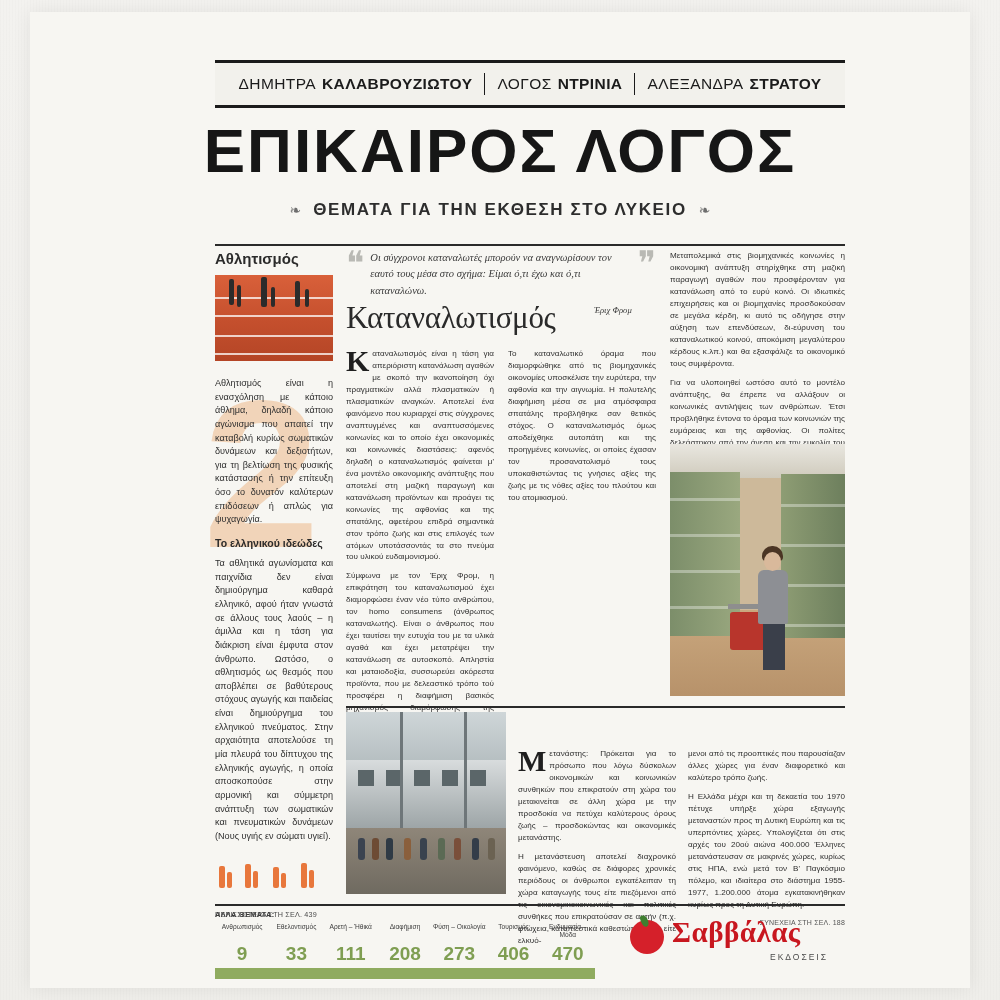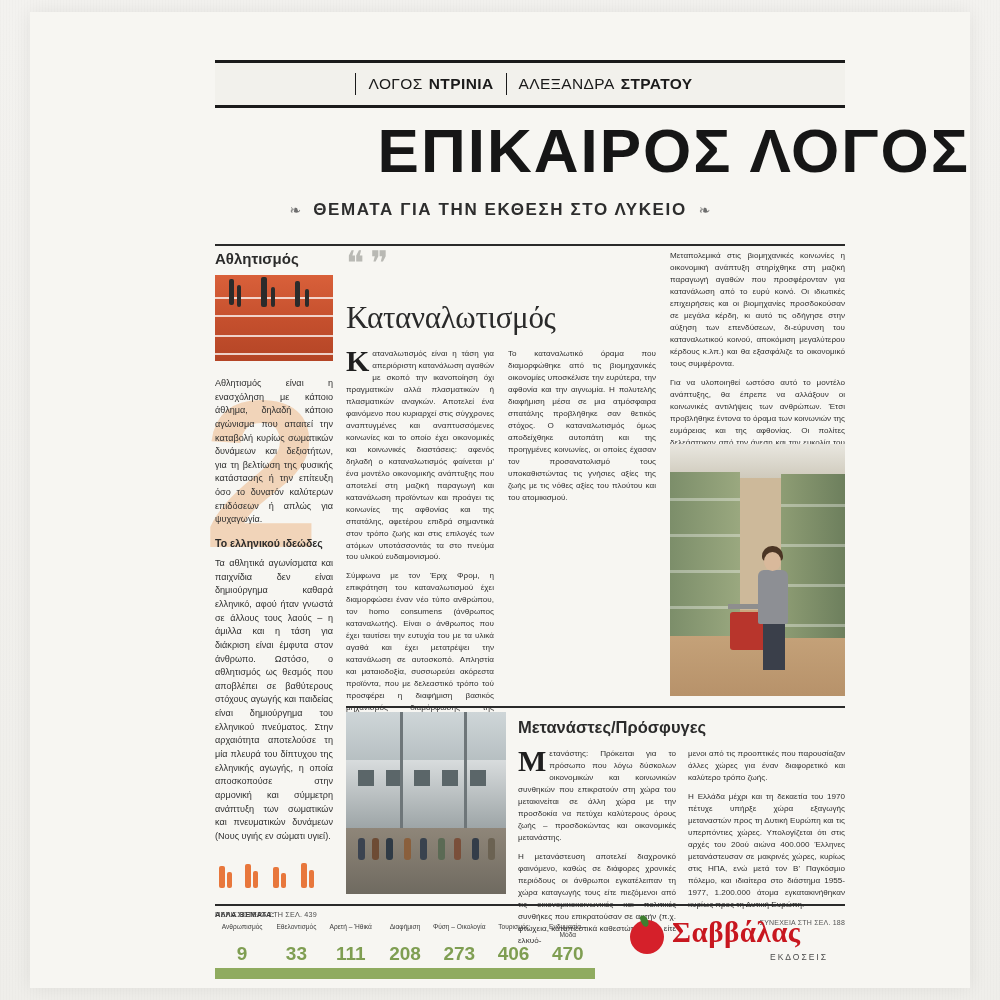--- a/index.html
+++ b/index.html
@@ -35,21 +35,21 @@
   .authors .a{
     font-size:15.5px;letter-spacing:.4px;color:#1b1b1b;white-space:nowrap;
     padding:0 12px;display:flex;gap:6px;align-items:baseline;
   }
   .authors .a .first{font-weight:400;}
   .authors .a .last{font-weight:bold;}
   .authors .sep{width:1px;height:22px;background:#1b1b1b;}
 
   
   .masthead{
-    position:absolute;left:0;right:0;top:108px;text-align:right;
+    position:absolute;left:0;right:0;top:108px;text-align:center;
   }
   .masthead .title{
     font-family:"Liberation Sans", sans-serif;
     font-size:62px;font-weight:bold;letter-spacing:2px;color:#161616;
     line-height:1;
   }
   .masthead .subwrap{
     margin-top:18px;display:flex;align-items:center;justify-content:center;gap:12px;
   }
   .masthead .sub{
@@ -192,20 +192,24 @@
     position:absolute;left:140px;top:40px;font-size:8.5px;color:#4a4a4a;letter-spacing:2px;
   }
 </style>
 </head>
 <body>
 
 <div class="page">
   <div class="sheet">
 
     <div class="authors">
+      <div class="a">
+        <span class="first">ΔΗΜΗΤΡΑ</span>
+        <span class="last">ΚΑΛΑΒΡΟΥΖΙΩΤΟΥ</span>
+      </div>
       <div class="sep"></div>
       <div class="a">
         <span class="first">ΛΟΓΟΣ</span>
         <span class="last">ΝΤΡΙΝΙΑ</span>
       </div>
       <div class="sep"></div>
       <div class="a">
         <span class="first">ΑΛΕΞΑΝΔΡΑ</span>
         <span class="last">ΣΤΡΑΤΟΥ</span>
       </div>
@@ -255,20 +259,24 @@
           <span style="left:86px;top:5px;width:6px;height:25px;"></span>
           <span style="left:94px;top:12px;width:5px;height:18px;"></span>
         </div>
 
         <div class="more-ref">ΠΕΡΙΣΣΟΤΕΡΑ ΣΤΗ ΣΕΛ. 439</div>
       </div>
     </div>
 
     <div class="quote-wrap">
       <span class="qmark">❝</span>
+      <span class="qtext">
+        <span>Οι σύγχρονοι καταναλωτές μπορούν να αναγνωρίσουν τον εαυτό τους μέσα στο σχήμα: Είμαι ό,τι έχω και ό,τι καταναλώνω.</span>
+        <span class="qauthor">Έριχ Φρομ</span>
+      </span>
       <span class="qmark">❞</span>
     </div>
 
     <div class="art-title">Καταναλωτισμός</div>
 
     <div class="colA bodytext">
       <p class="dropcap">Καταναλωτισμός είναι η τάση για απεριόριστη κατανάλωση αγαθών με σκοπό την ικανοποίηση όχι πραγματικών αλλά πλασματικών ή πλασματικών αναγκών. Αποτελεί ένα φαινόμενο που κυριαρχεί στις σύγχρονες αναπτυγμένες και αναπτυσσόμενες κοινωνίες και το οποίο έχει οικονομικές και κοινωνικές διαστάσεις: αφενός δηλαδή ο καταναλωτισμός φαίνεται μ' ένα μοντέλο οικονομικής ανάπτυξης που αποτελεί στη μαζική παραγωγή και κατανάλωση προϊόντων και προάγει τις κοινωνίες της αφθονίας και της σπατάλης, αφετέρου επιδρά σημαντικά στον τρόπο ζωής και στις επιλογές των ατόμων υποτάσσοντάς τα στο πνεύμα του υλικού ευδαιμονισμού.</p>
       <p>Σύμφωνα με τον Έριχ Φρομ, η επικράτηση του καταναλωτισμού έχει διαμορφώσει έναν νέο τύπο ανθρώπου, τον homo consumens (άνθρωπος καταναλωτής). Είναι ο άνθρωπος που έχει ταυτίσει την ευτυχία του με τα υλικά αγαθά και έχει μετατρέψει την κατανάλωση σε αυτοσκοπό. Απληστία και ματαιοδοξία, συσσωρεύει ακόρεστα προϊόντα, που με δελεαστικό τρόπο τού προσφέρει η διαφήμιση βασικός μηχανισμός διαμόρφωσης της καταναλωτικής συνείδησης, επιβαλλοντας έτσι να προσδιορίζει κανείς και περιορίζεται στη ζωή του. Τελικά όμως έχει καταλήξει δέσμιος πραγμάτων περιττών και άχρηστων, που δεν του προσφέρουν παρά μια πρόσκαιρη απόλαυση, μια στιγμιαία ικανοποίηση, που δεν αρκεί για να γιώσει πλήρως την αυτάρκεια. Γι' αυτό και επιζητεί νέο καινούργιο, ένα νέο προϊόν, εγκλωβίζεται σ' έναν φαύλο κύκλο κατανάλωσης χωρίς όρια.</p>
     </div>
 
@@ -322,21 +330,20 @@
       <div class="person" style="left:26px;background:#6d4b34;"></div>
       <div class="person" style="left:40px;background:#2f3a45;"></div>
       <div class="person" style="left:58px;background:#8a5f3c;"></div>
       <div class="person" style="left:74px;background:#39424e;"></div>
       <div class="person" style="left:92px;background:#5b6a54;"></div>
       <div class="person" style="left:108px;background:#7a4f3a;"></div>
       <div class="person" style="left:126px;background:#343d49;"></div>
       <div class="person" style="left:142px;background:#6b6252;"></div>
     </div>
 
-    <div class="mig-title">Μετανάστες/Πρόσφυγες</div>
 
     <div class="mig-colA bodytext">
       <p class="dropcap">Μετανάστης: Πρόκειται για το πρόσωπο που λόγω δύσκολων οικονομικών και κοινωνικών συνθηκών που επικρατούν στη χώρα του μετακινείται σε άλλη χώρα με την προσδοκία να πετύχει καλύτερους όρους ζωής – προσδοκώντας και οικονομικές μετανάστης.</p>
       <p>Η μετανάστευση αποτελεί διαχρονικό φαινόμενο, καθώς σε διάφορες χρονικές περιόδους οι άνθρωποι εγκατέλειπαν τη χώρα καταγωγής τους είτε πιεζόμενοι από τις οικονομικοκοινωνικές και πολιτικές συνθήκες που επικρατούσαν σε αυτήν (π.χ. φτώχεια, καταπιεστικά καθεστώτα κ.λπ.) είτε ελκυό-</p>
     </div>
     <div class="mig-colB bodytext">
       <p>μενοι από τις προοπτικές που παρουσίαζαν άλλες χώρες για έναν διαφορετικό και καλύτερο τρόπο ζωής.</p>
       <p>Η Ελλάδα μέχρι και τη δεκαετία του 1970 πέτυχε υπήρξε χώρα εξαγωγής μεταναστών προς τη Δυτική Ευρώπη και τις υπερπόντιες χώρες. Υπολογίζεται ότι στις αρχές του 20ού αιώνα 400.000 Έλληνες μετανάστευσαν σε μακρινές χώρες, κυρίως στις ΗΠΑ, ενώ μετά τον Β' Παγκόσμιο πόλεμο, και ιδιαίτερα στο διάστημα 1955-1977, 1.200.000 άτομα εγκατακινήθηκαν κυρίως προς τη Δυτική Ευρώπη.</p>
       <div class="cont-ref">ΣΥΝΕΧΕΙΑ ΣΤΗ ΣΕΛ. 188</div>
     </div>

